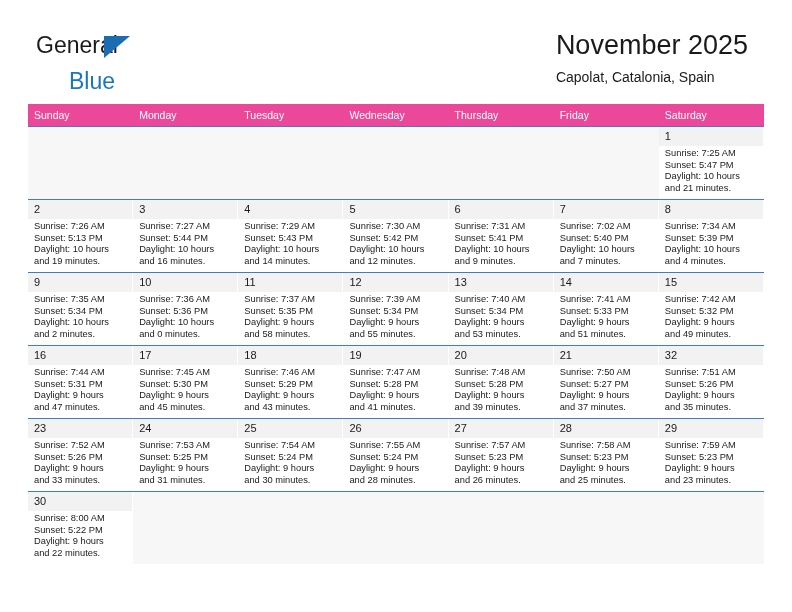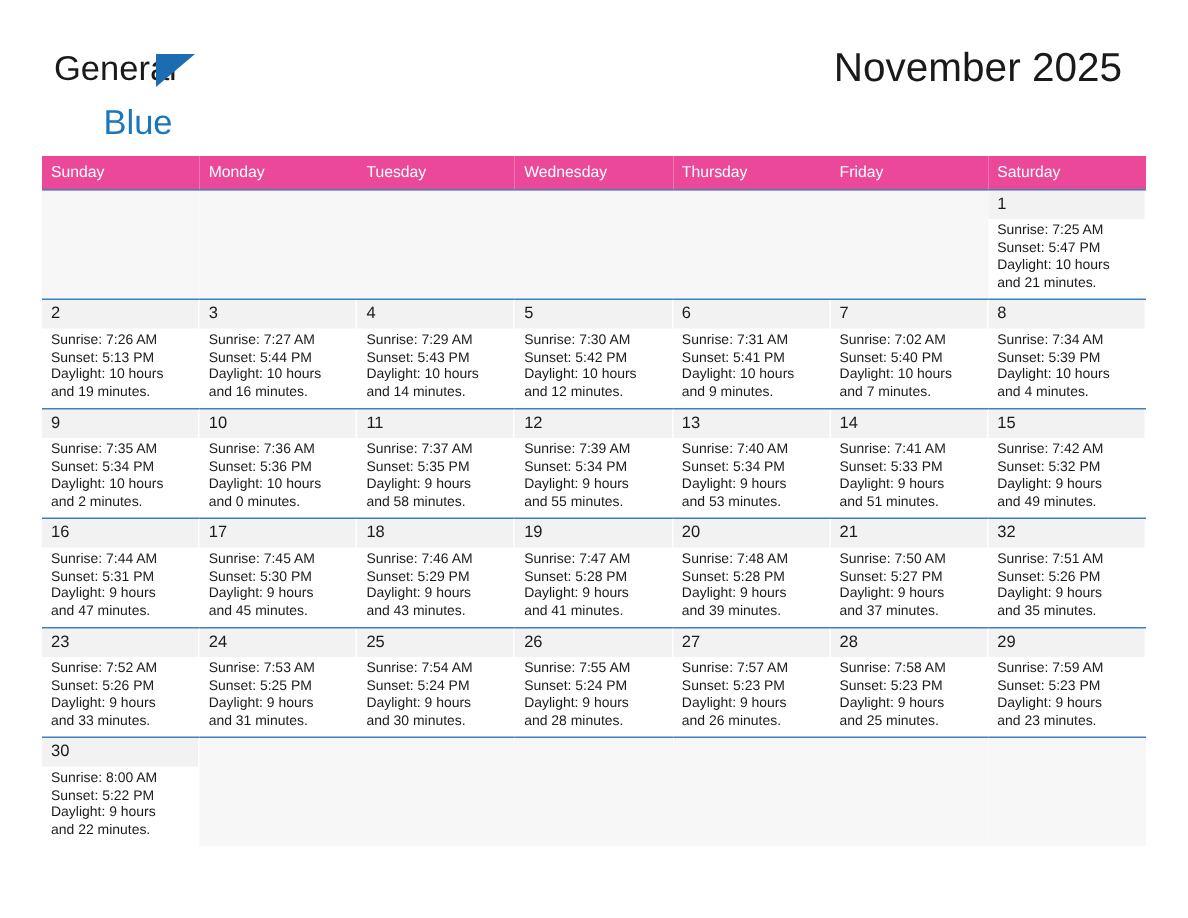--- a/index.html
+++ b/index.html
@@ -142,20 +142,21 @@
   <div class="header">
 
     <div class="brand">
       <span class="brand-general">General</span>
       <span class="brand-triangle"></span>
       <span class="brand-blue">Blue</span>
     </div>
 
     <div class="title-block">
       <div class="cal-title">November 2025</div>
+      <div class="cal-subtitle">Capolat, Catalonia, Spain</div>
     </div>
 
   </div>
 
   <table class="calendar">
     <thead>
       <tr id="weekday-row">
           <th>Sunday</th>
           <th>Monday</th>
           <th>Tuesday</th>

